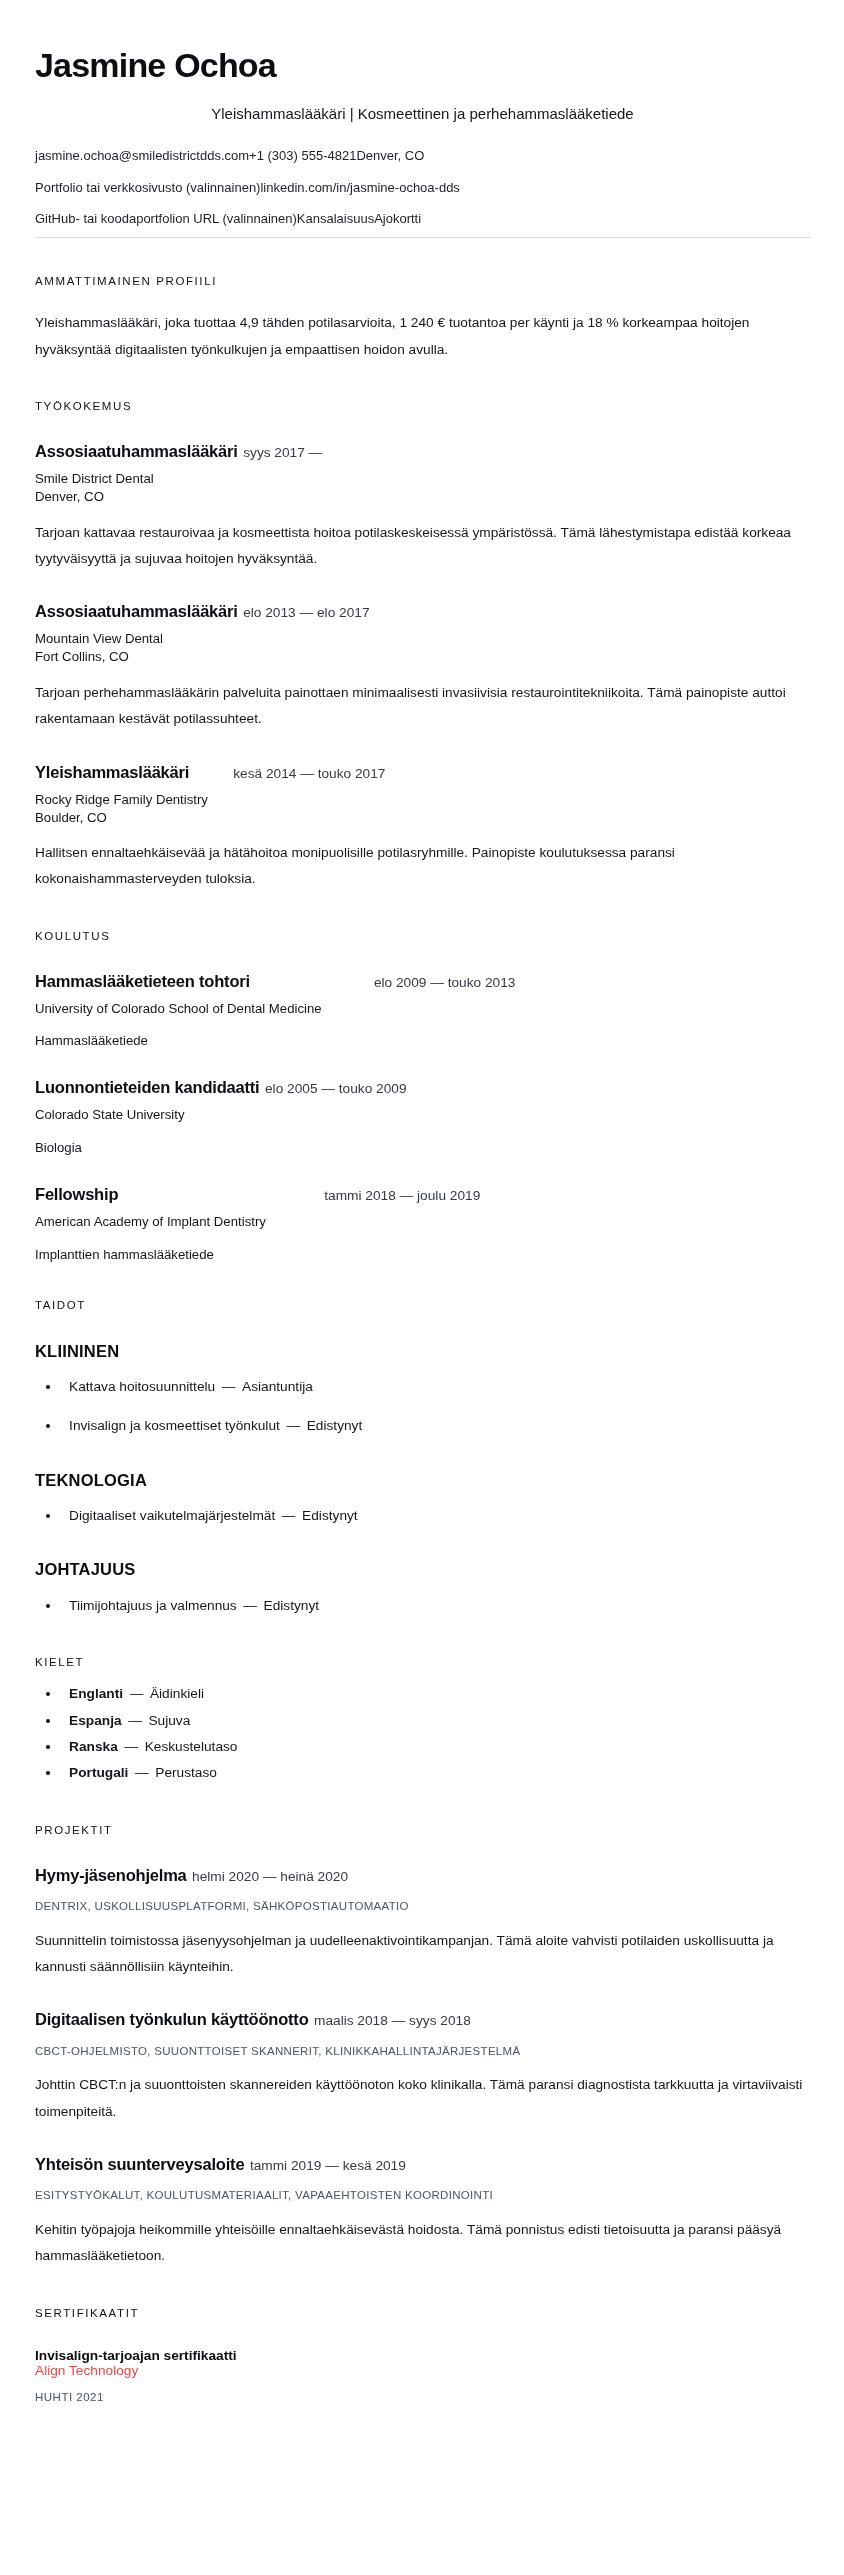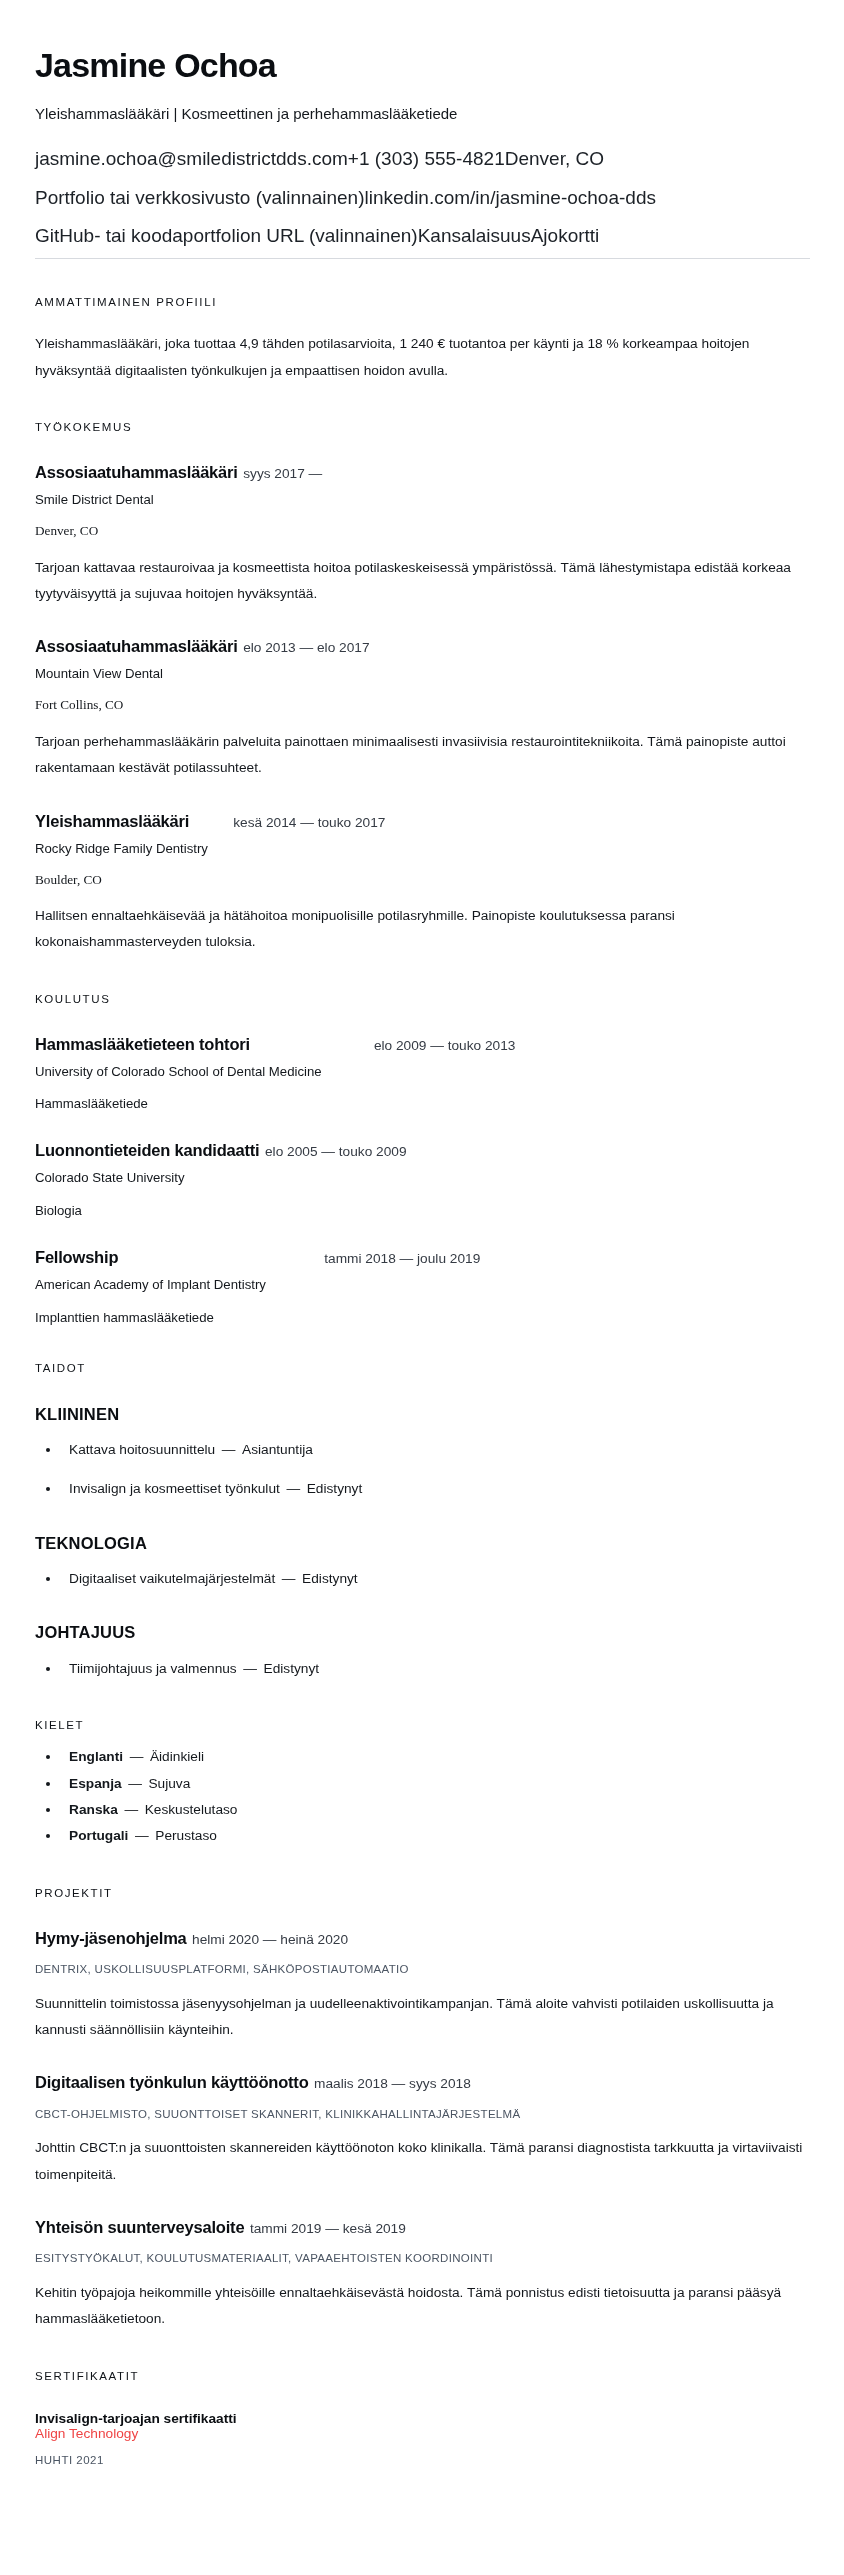--- a/index.html
+++ b/index.html
@@ -14,23 +14,23 @@
   .page { padding: 34px 35px 49px 35px; box-sizing: border-box; }
 
   .name {
     font-size: 34px;
     font-weight: 700;
     letter-spacing: -0.8px;
     line-height: 1.05;
     margin: 14.3px 0 0 0;
     color: #0b0e12;
   }
-  .subtitle { font-size: 15px; margin-top: 21px; color: #14181d; }
+  .subtitle { font-size: 15px; margin-top: 21px; color: #14181d; text-align: center; }
   .contact-block { margin-top: 26.4px; }
-  .contact-line { font-size: 19px; color: #1c2127; margin-top: 16.5px; }
+  .contact-line { font-size: 13px; color: #1c2127; margin-top: 16.5px; }
   .contact-line:first-child { margin-top: 0; }
   hr.divider { border: none; border-top: 1.1px solid #d7dadf; margin: 11px 0 0 0; }
 
   h2.section-heading {
     font-size: 11.5px;
     font-weight: 400;
     letter-spacing: 1.6px;
     color: #0f1318;
     margin: 37px 0 0 0;
   }
@@ -49,21 +49,21 @@
     font-weight: 700;
     letter-spacing: -0.2px;
     color: #0b0e12;
     display: inline;
   }
   .entry-dates { font-size: 13.7px; color: #353b44; margin-left: 5.5px; white-space: nowrap; }
   .entry-dates.gap-80  { margin-left: 44px; }
   .entry-dates.gap-225 { margin-left: 124px; }
   .entry-dates.gap-375 { margin-left: 206px; }
   .entry-company  { font-size: 13.2px; margin-top: 10px; color: #14181d; }
-  .entry-location { font-size: 13.2px; margin-top: 16px; color: #14181d; font-family: Liberation Serif, serif; }
+  .entry-location { font-size: 13.2px; margin-top: 3px; color: #14181d; }
   .entry-field    { font-size: 13.2px; margin-top: 17.6px; color: #14181d; }
   .entry-desc {
     font-size: 13.7px;
     line-height: 26.4px;
     margin-top: 15.4px;
     max-width: 786px;
     color: #14181d;
   }
   .entry-tools {
     font-size: 11.5px;

